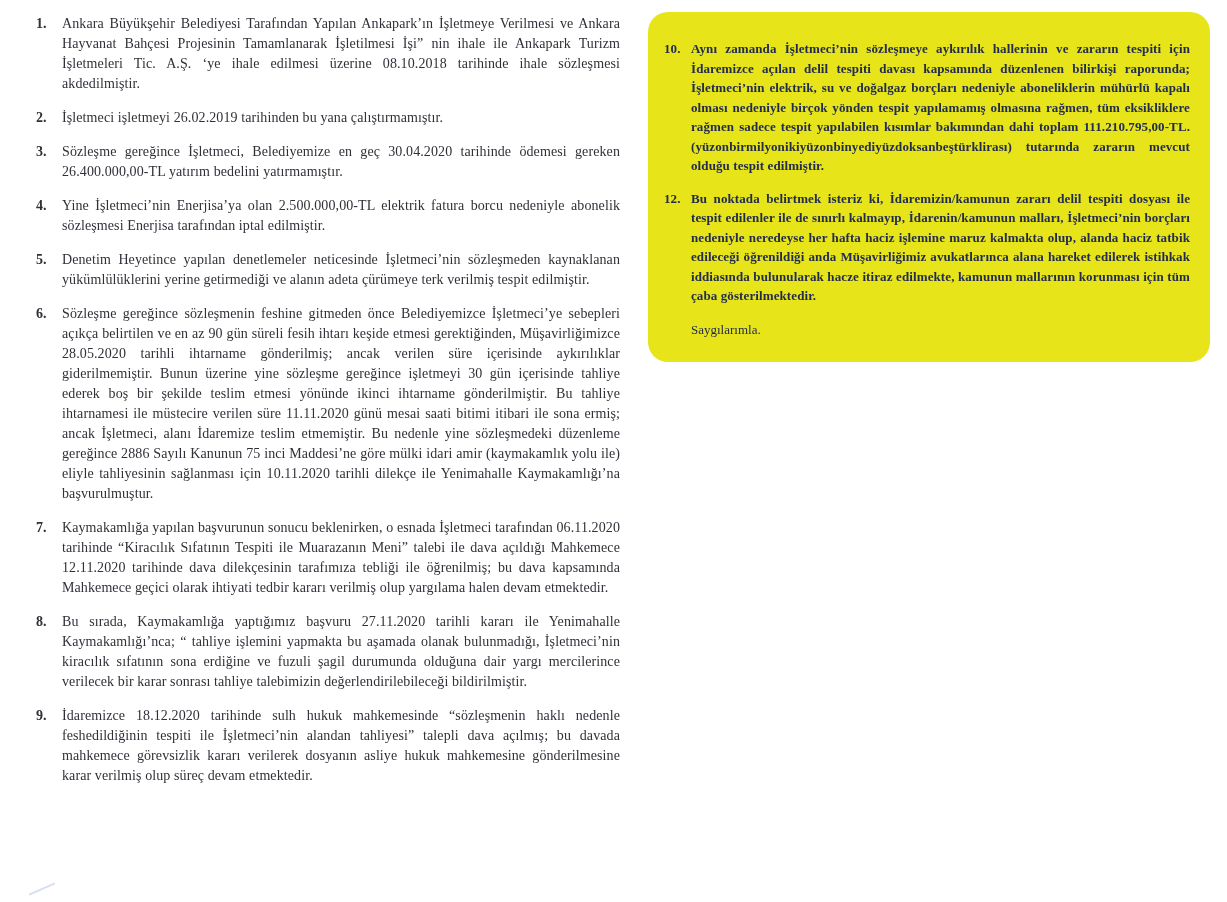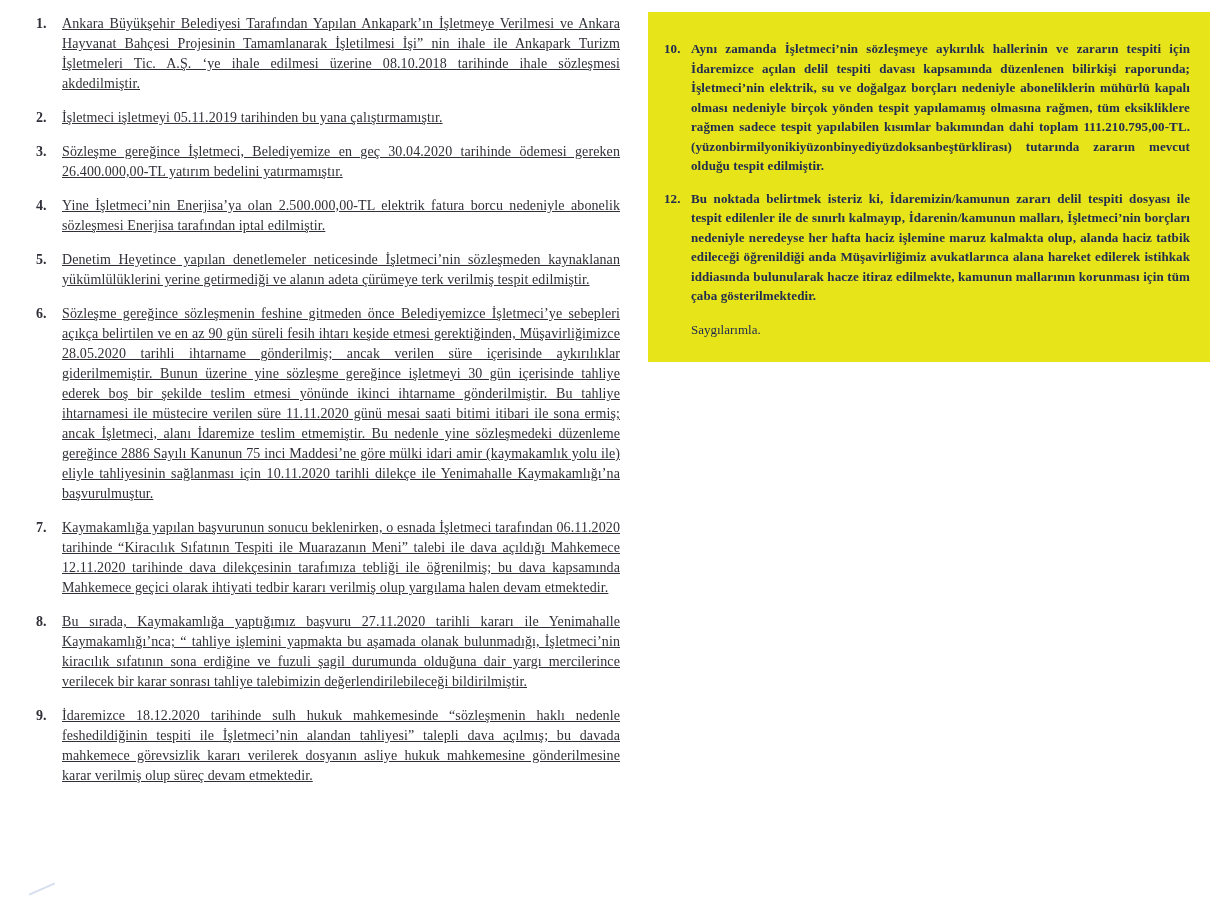--- a/index.html
+++ b/index.html
@@ -27,31 +27,31 @@
     line-height:20px;
     letter-spacing:0.1px;
   }
   .para .num{
     flex:0 0 26px;
     font-weight:700;
   }
   .para .txt{
     flex:1;
     text-align:justify;
-    text-decoration:underline;
   }
   
   .hl-box{
     position:absolute;
     left:648px;top:12px;
     width:562px;height:350px;
     background:var(--hl-bg);
     box-sizing:border-box;
     padding:27px 20px 0 16px;
     color:var(--hl-text);
+    border-radius:20px;
   }
   .hl-para{
     display:flex;
     font-weight:700;
     font-size:13px;
     line-height:19.5px;
     margin-bottom:13px;
     letter-spacing:0.1px;
   }
   .hl-para .num{
@@ -83,21 +83,21 @@
 
   <div class="left-col">
 
     <div class="para">
       <span class="num">1.</span>
       <span class="txt">Ankara Büyükşehir Belediyesi Tarafından Yapılan Ankapark’ın İşletmeye Verilmesi ve Ankara Hayvanat Bahçesi Projesinin Tamamlanarak İşletilmesi İşi” nin ihale ile Ankapark Turizm İşletmeleri Tic. A.Ş. ‘ye ihale edilmesi üzerine 08.10.2018 tarihinde ihale sözleşmesi akdedilmiştir.</span>
     </div>
 
     <div class="para">
       <span class="num">2.</span>
-      <span class="txt">İşletmeci işletmeyi 05.11.2019 tarihinden bu yana çalıştırmamıştır.</span>
+      <span class="txt">İşletmeci işletmeyi 26.02.2019 tarihinden bu yana çalıştırmamıştır.</span>
     </div>
 
     <div class="para">
       <span class="num">3.</span>
       <span class="txt">Sözleşme gereğince İşletmeci, Belediyemize en geç 30.04.2020 tarihinde ödemesi gereken 26.400.000,00-TL yatırım bedelini yatırmamıştır.</span>
     </div>
 
     <div class="para">
       <span class="num">4.</span>
       <span class="txt">Yine İşletmeci’nin Enerjisa’ya olan 2.500.000,00-TL elektrik fatura borcu nedeniyle abonelik sözleşmesi Enerjisa tarafından iptal edilmiştir.</span>

